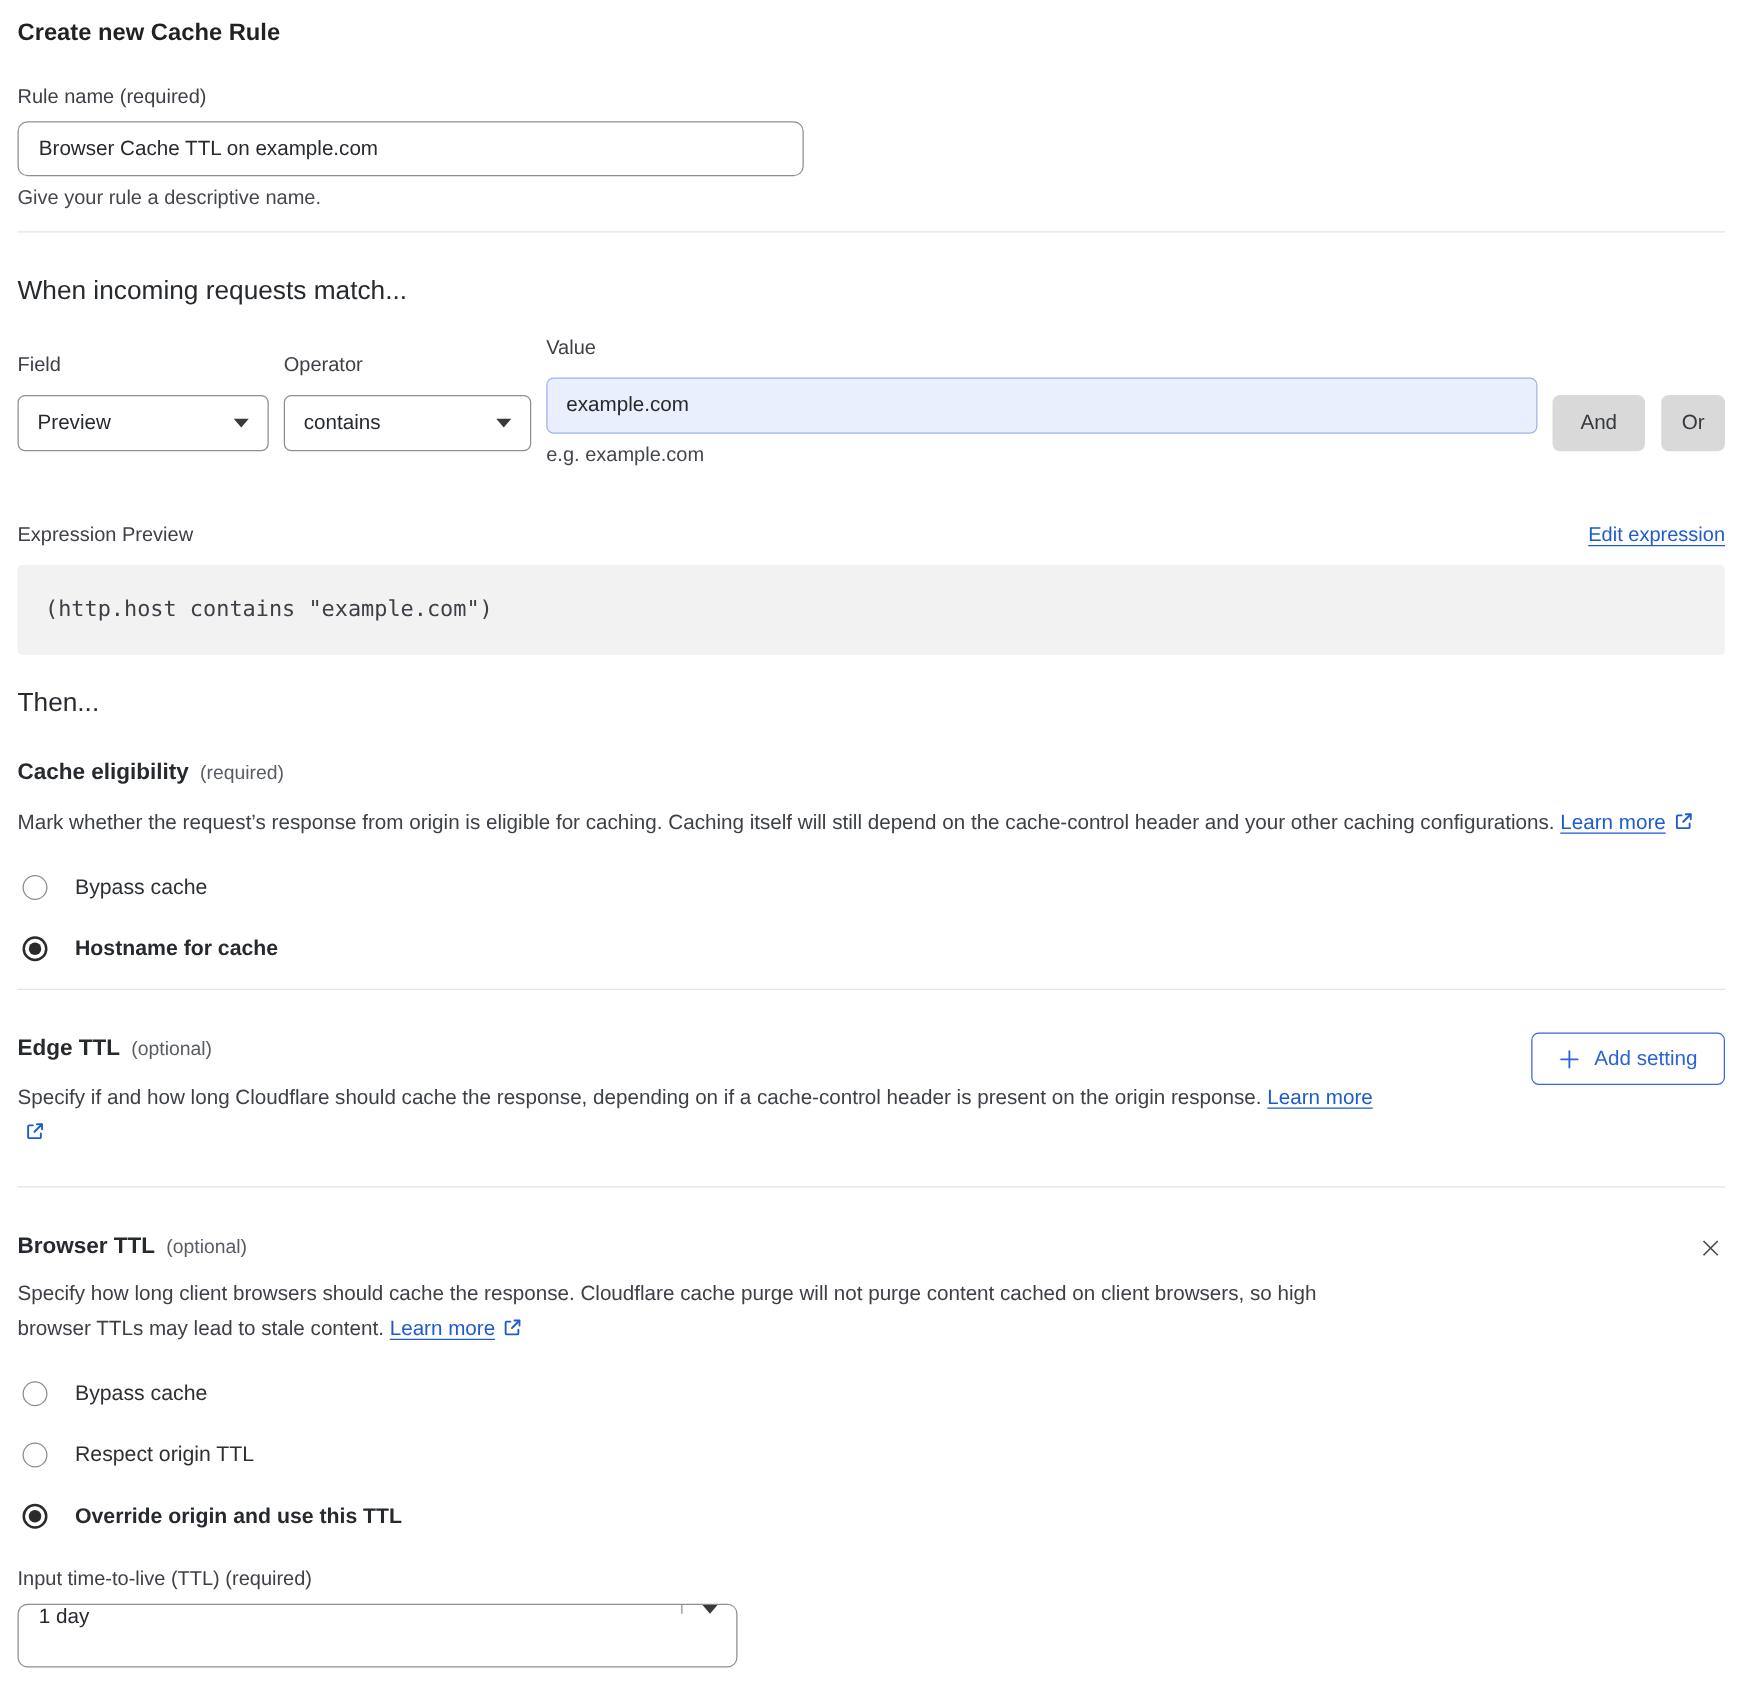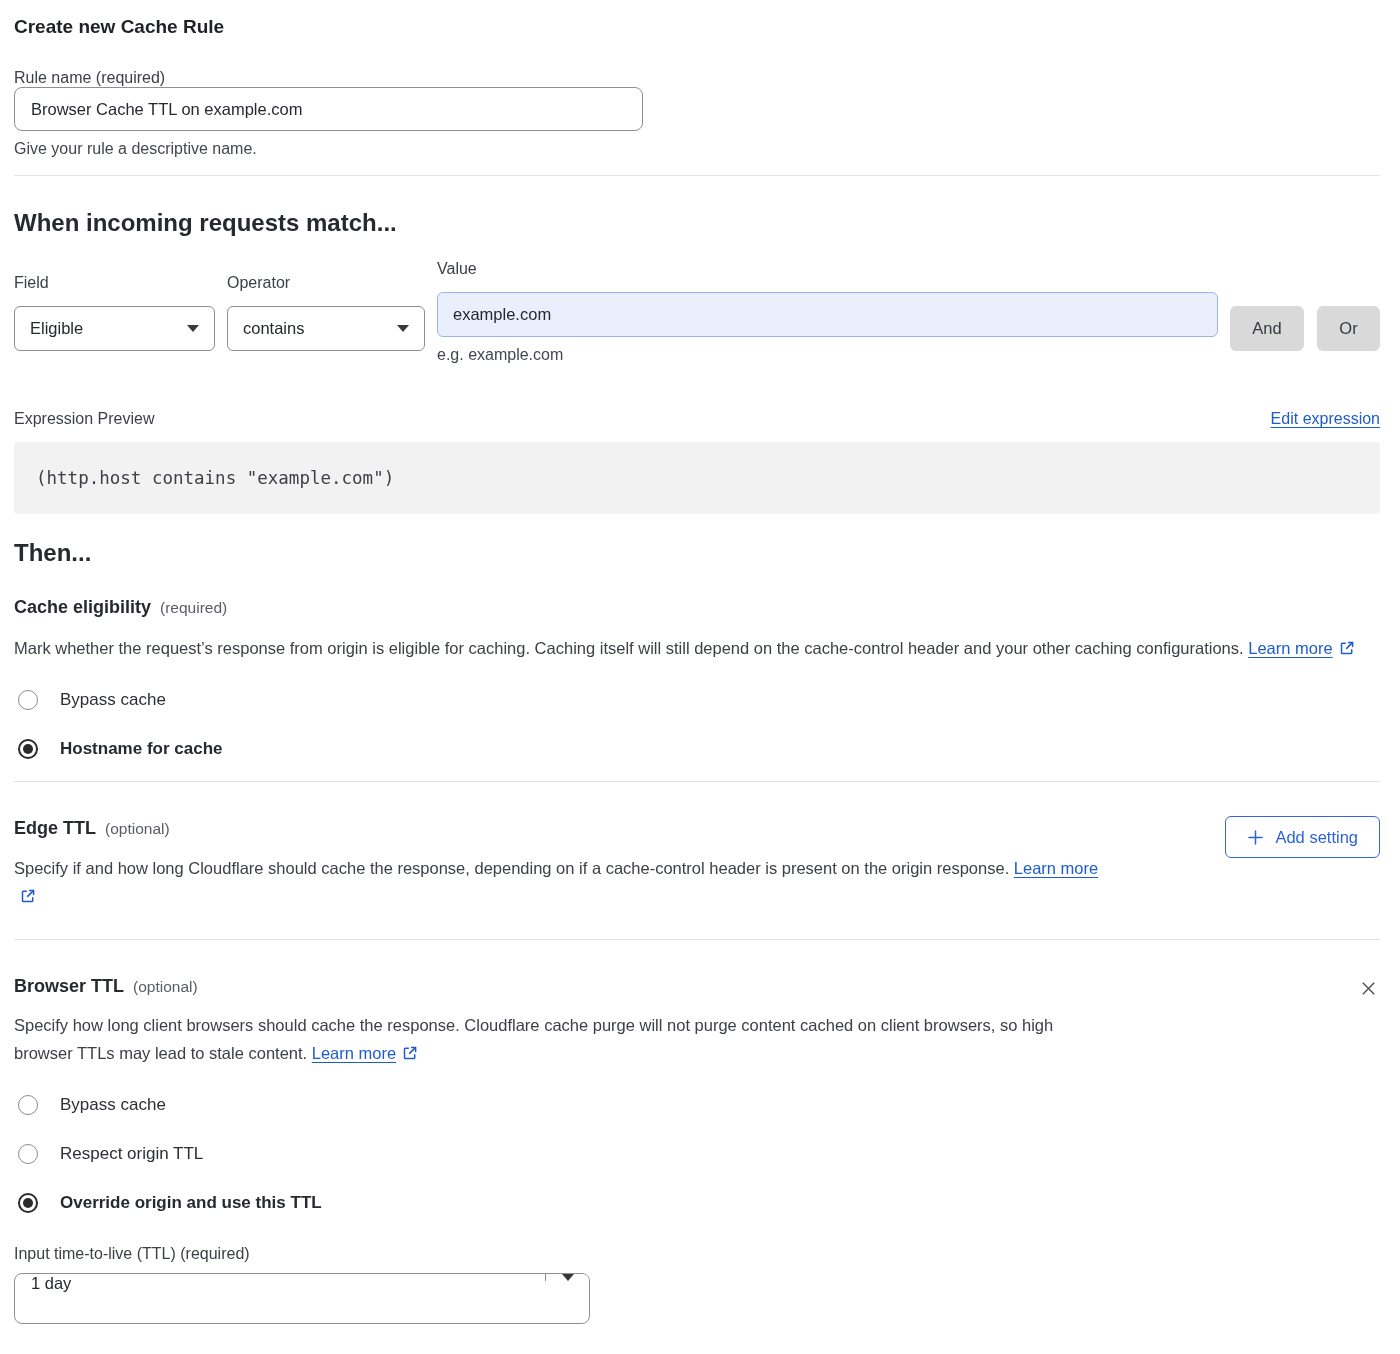--- a/index.html
+++ b/index.html
@@ -7,21 +7,21 @@
   body {
     width: 1400px;
     font-family: "Liberation Sans", "DejaVu Sans", sans-serif;
     color: #36393f;
     -webkit-font-smoothing: antialiased;
   }
   .container { padding: 12px 20px 18px 14px; width: 1400px; }
 
   
   .page-title { font-size: 19px; font-weight: 700; color: #1f2124; line-height: 30px; margin-bottom: 26px; }
-  .section-heading { font-size: 24px; font-weight: 700; color: #26292e; line-height: 22px; }
+  .section-heading { font-size: 21px; font-weight: 400; color: #26292e; line-height: 22px; }
   .sub-heading { font-size: 18px; font-weight: 700; color: #26292e; line-height: 22px; display: inline; }
   .qualifier { font-size: 15.5px; font-weight: 400; color: #595d63; margin-left: 9px; }
   .field-label { font-size: 16px; color: #3d4046; line-height: 19px; display: block; }
   .helper-text { font-size: 16px; color: #43464c; line-height: 19px; }
   .desc { font-size: 16.5px; color: #3d4046; line-height: 28px; }
   a.link {
     color: #1e5bcd; text-decoration: underline; text-underline-offset: 3px; cursor: pointer;
   }
   .ext-icon { display: inline-block; vertical-align: -2px; margin-left: 6px; }
 
@@ -37,21 +37,21 @@
     padding: 0 15px; font-size: 16.5px; color: #26292e; cursor: pointer;
   }
   .caret-down {
     width: 0; height: 0;
     border-left: 6px solid transparent; border-right: 6px solid transparent;
     border-top: 7.5px solid #38393b;
   }
   .divider { border: none; border-top: 1px solid #e3e3e3; height: 0; }
 
   
-  .rule-name-label { }
+  .rule-name-label { margin-bottom: 10px; }
   .rule-name-input { width: 629px; }
   .rule-name-helper { margin-top: 8px; }
   .hr-1 { margin-top: 17px; }
 
   
   .match-heading { margin-top: 36px; margin-bottom: 25px; }
   .match-row { display: flex; align-items: center; }
   .match-col { display: flex; flex-direction: column; }
   .match-col .field-label { margin-bottom: 14px; }
   .col-field { width: 201px; margin-right: 12px; }
@@ -62,21 +62,21 @@
     background: #e9effc; font-family: inherit; font-size: 16.5px; color: #26292e;
     padding: 0 15px; outline: none; width: 100%;
   }
   .value-helper { margin-top: 8px; }
   .conj-btn {
     height: 45px; margin-top: 33px; border: none; border-radius: 6px;
     background: #d9d9d9; color: #36393f; font-family: inherit; font-size: 16.5px;
     cursor: pointer;
   }
   .and-btn { width: 74px; margin-left: 12px; }
-  .or-btn { width: 63px; margin-left: 13px; }
+  .or-btn { width: 51px; margin-left: 13px; }
 
   
   .expr-header { margin-top: 45px; display: flex; justify-content: space-between; align-items: baseline; }
   .expr-code {
     margin-top: 14px; background: #f2f2f2; border-radius: 4px;
     padding: 24px 22px; font-family: "DejaVu Sans Mono", "Liberation Mono", monospace;
     font-size: 17.5px; color: #3d4046; line-height: 24px;
   }
   .then-heading { margin-top: 28px; margin-bottom: 32px; }
 
@@ -149,21 +149,21 @@
 
   <hr class="divider hr-1">
 
   
   <h2 class="section-heading match-heading">When incoming requests match...</h2>
 
   <div class="match-row">
     <div class="match-col col-field">
       <span class="field-label">Field</span>
       <div class="select-box">
-        <span>Eligible</span>
+        <span>Preview</span>
         <span class="caret-down"></span>
       </div>
     </div>
     <div class="match-col col-operator">
       <span class="field-label">Operator</span>
       <div class="select-box">
         <span>contains</span>
         <span class="caret-down"></span>
       </div>
     </div>

